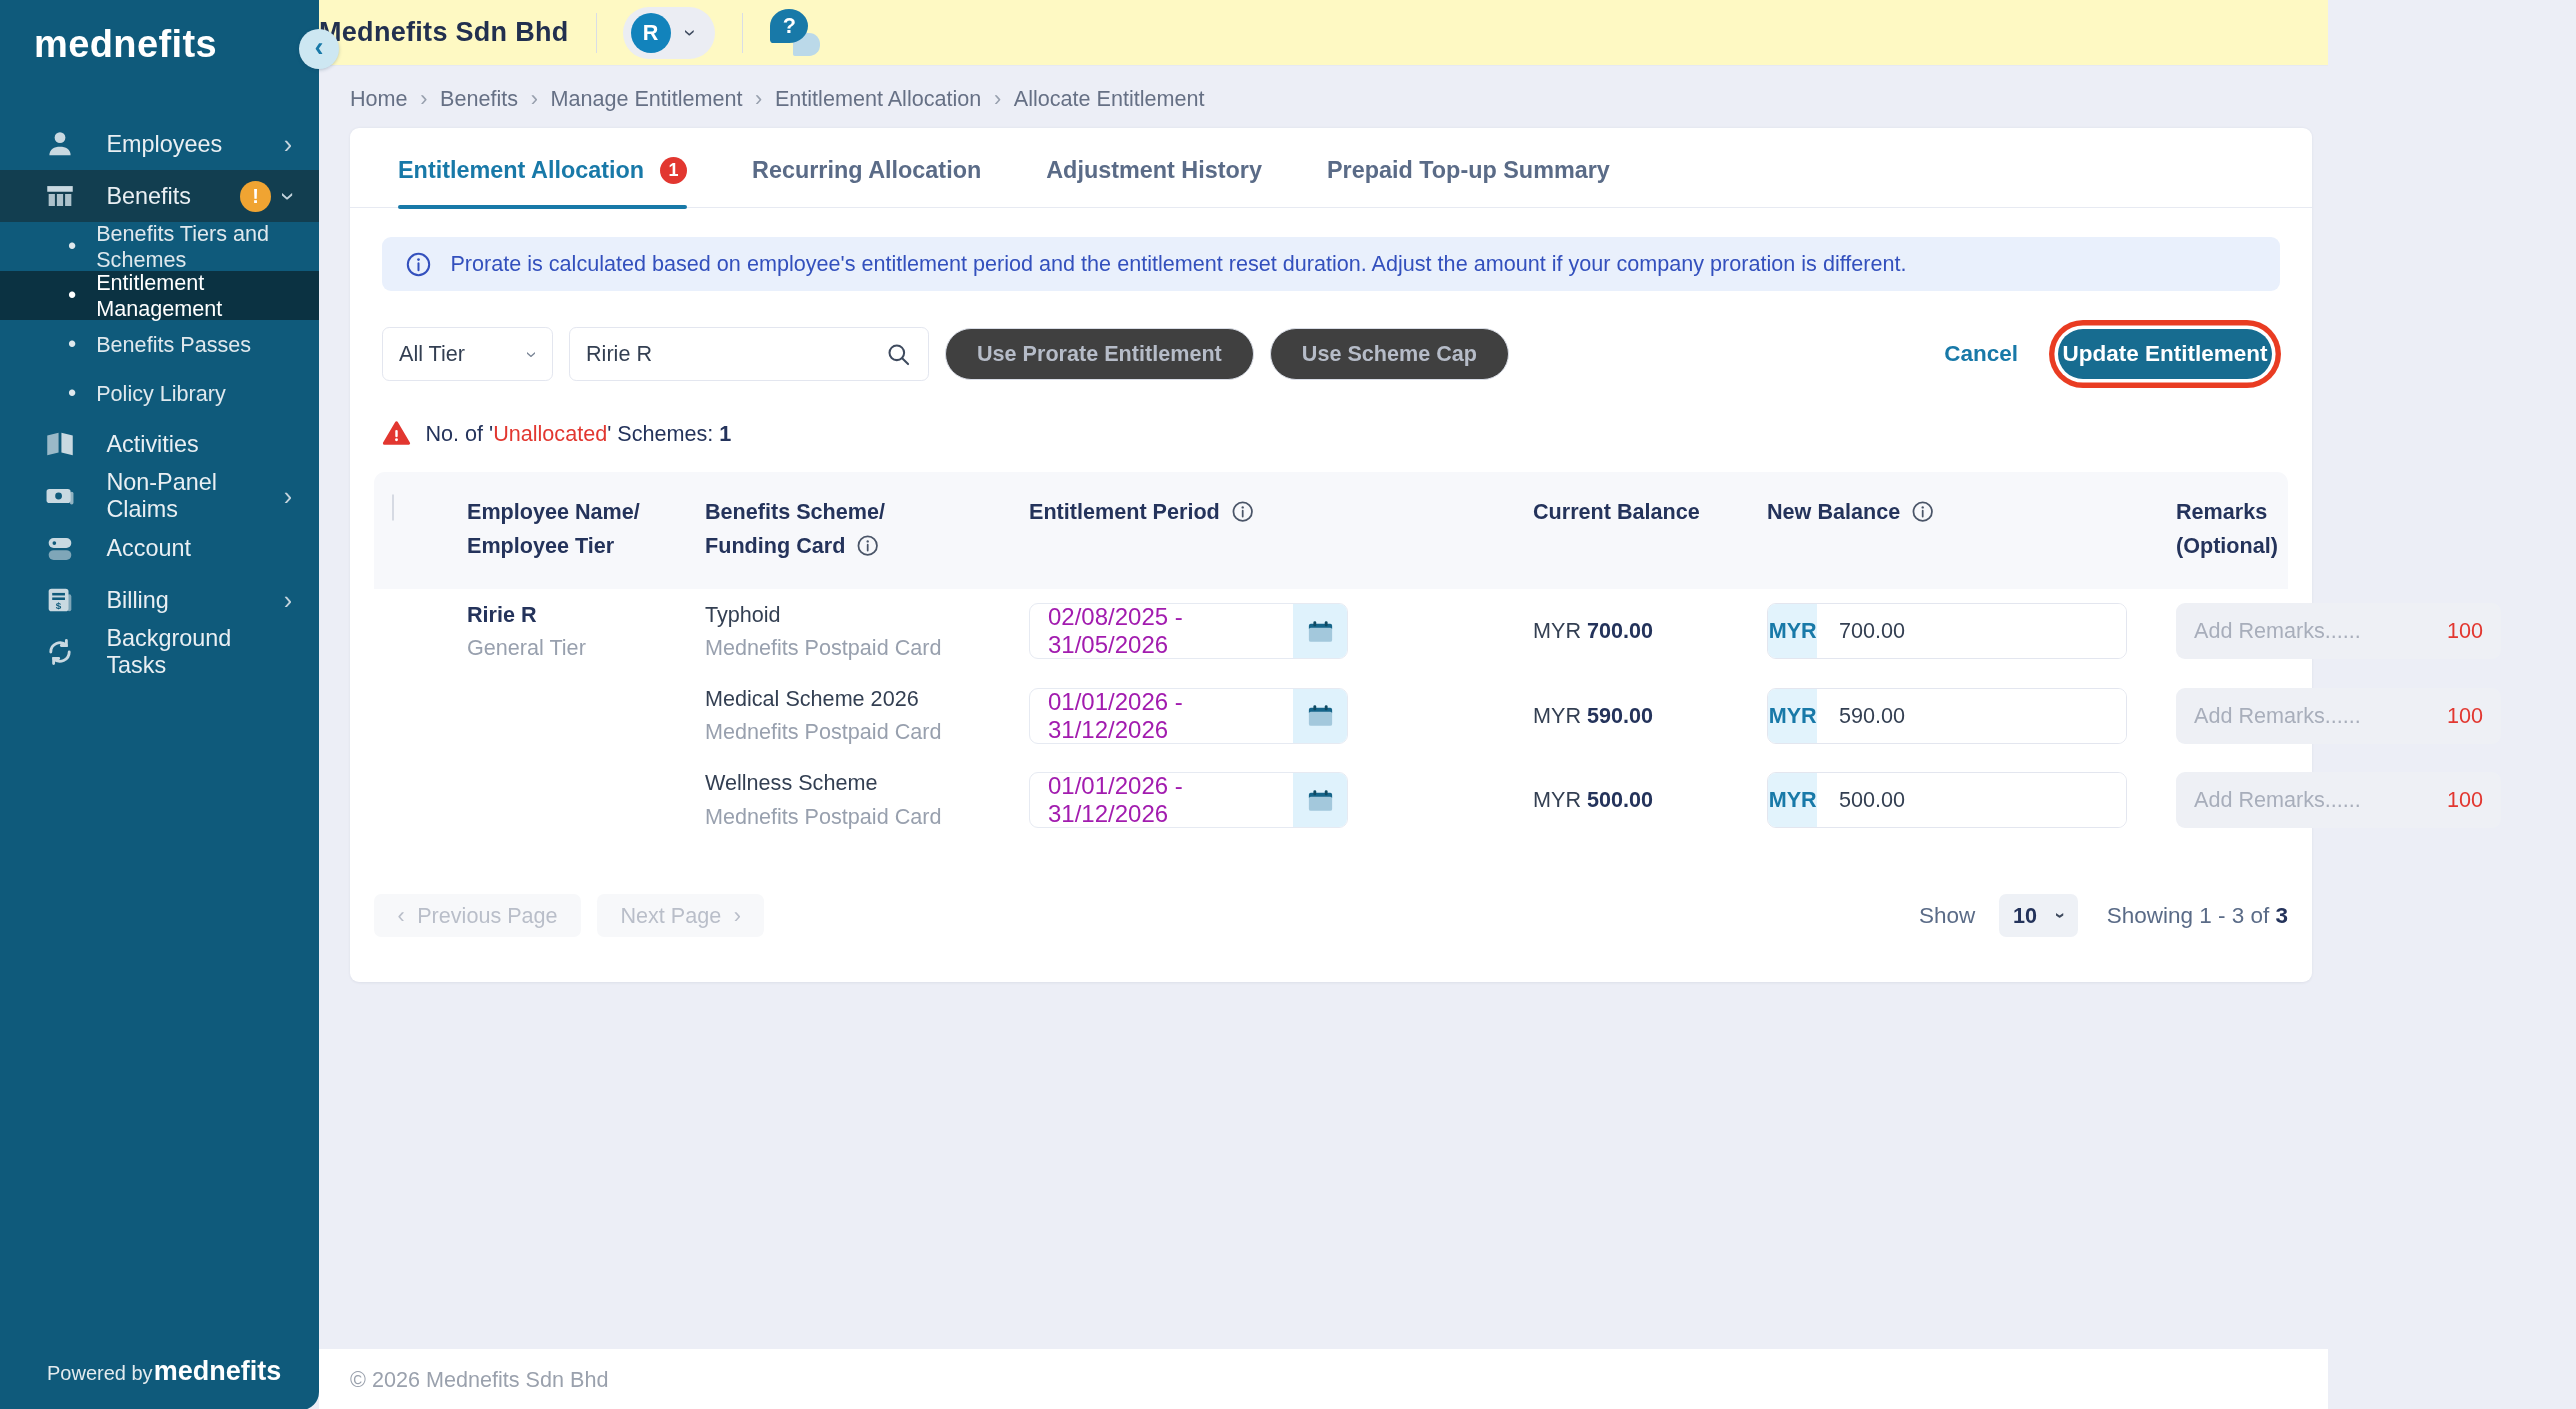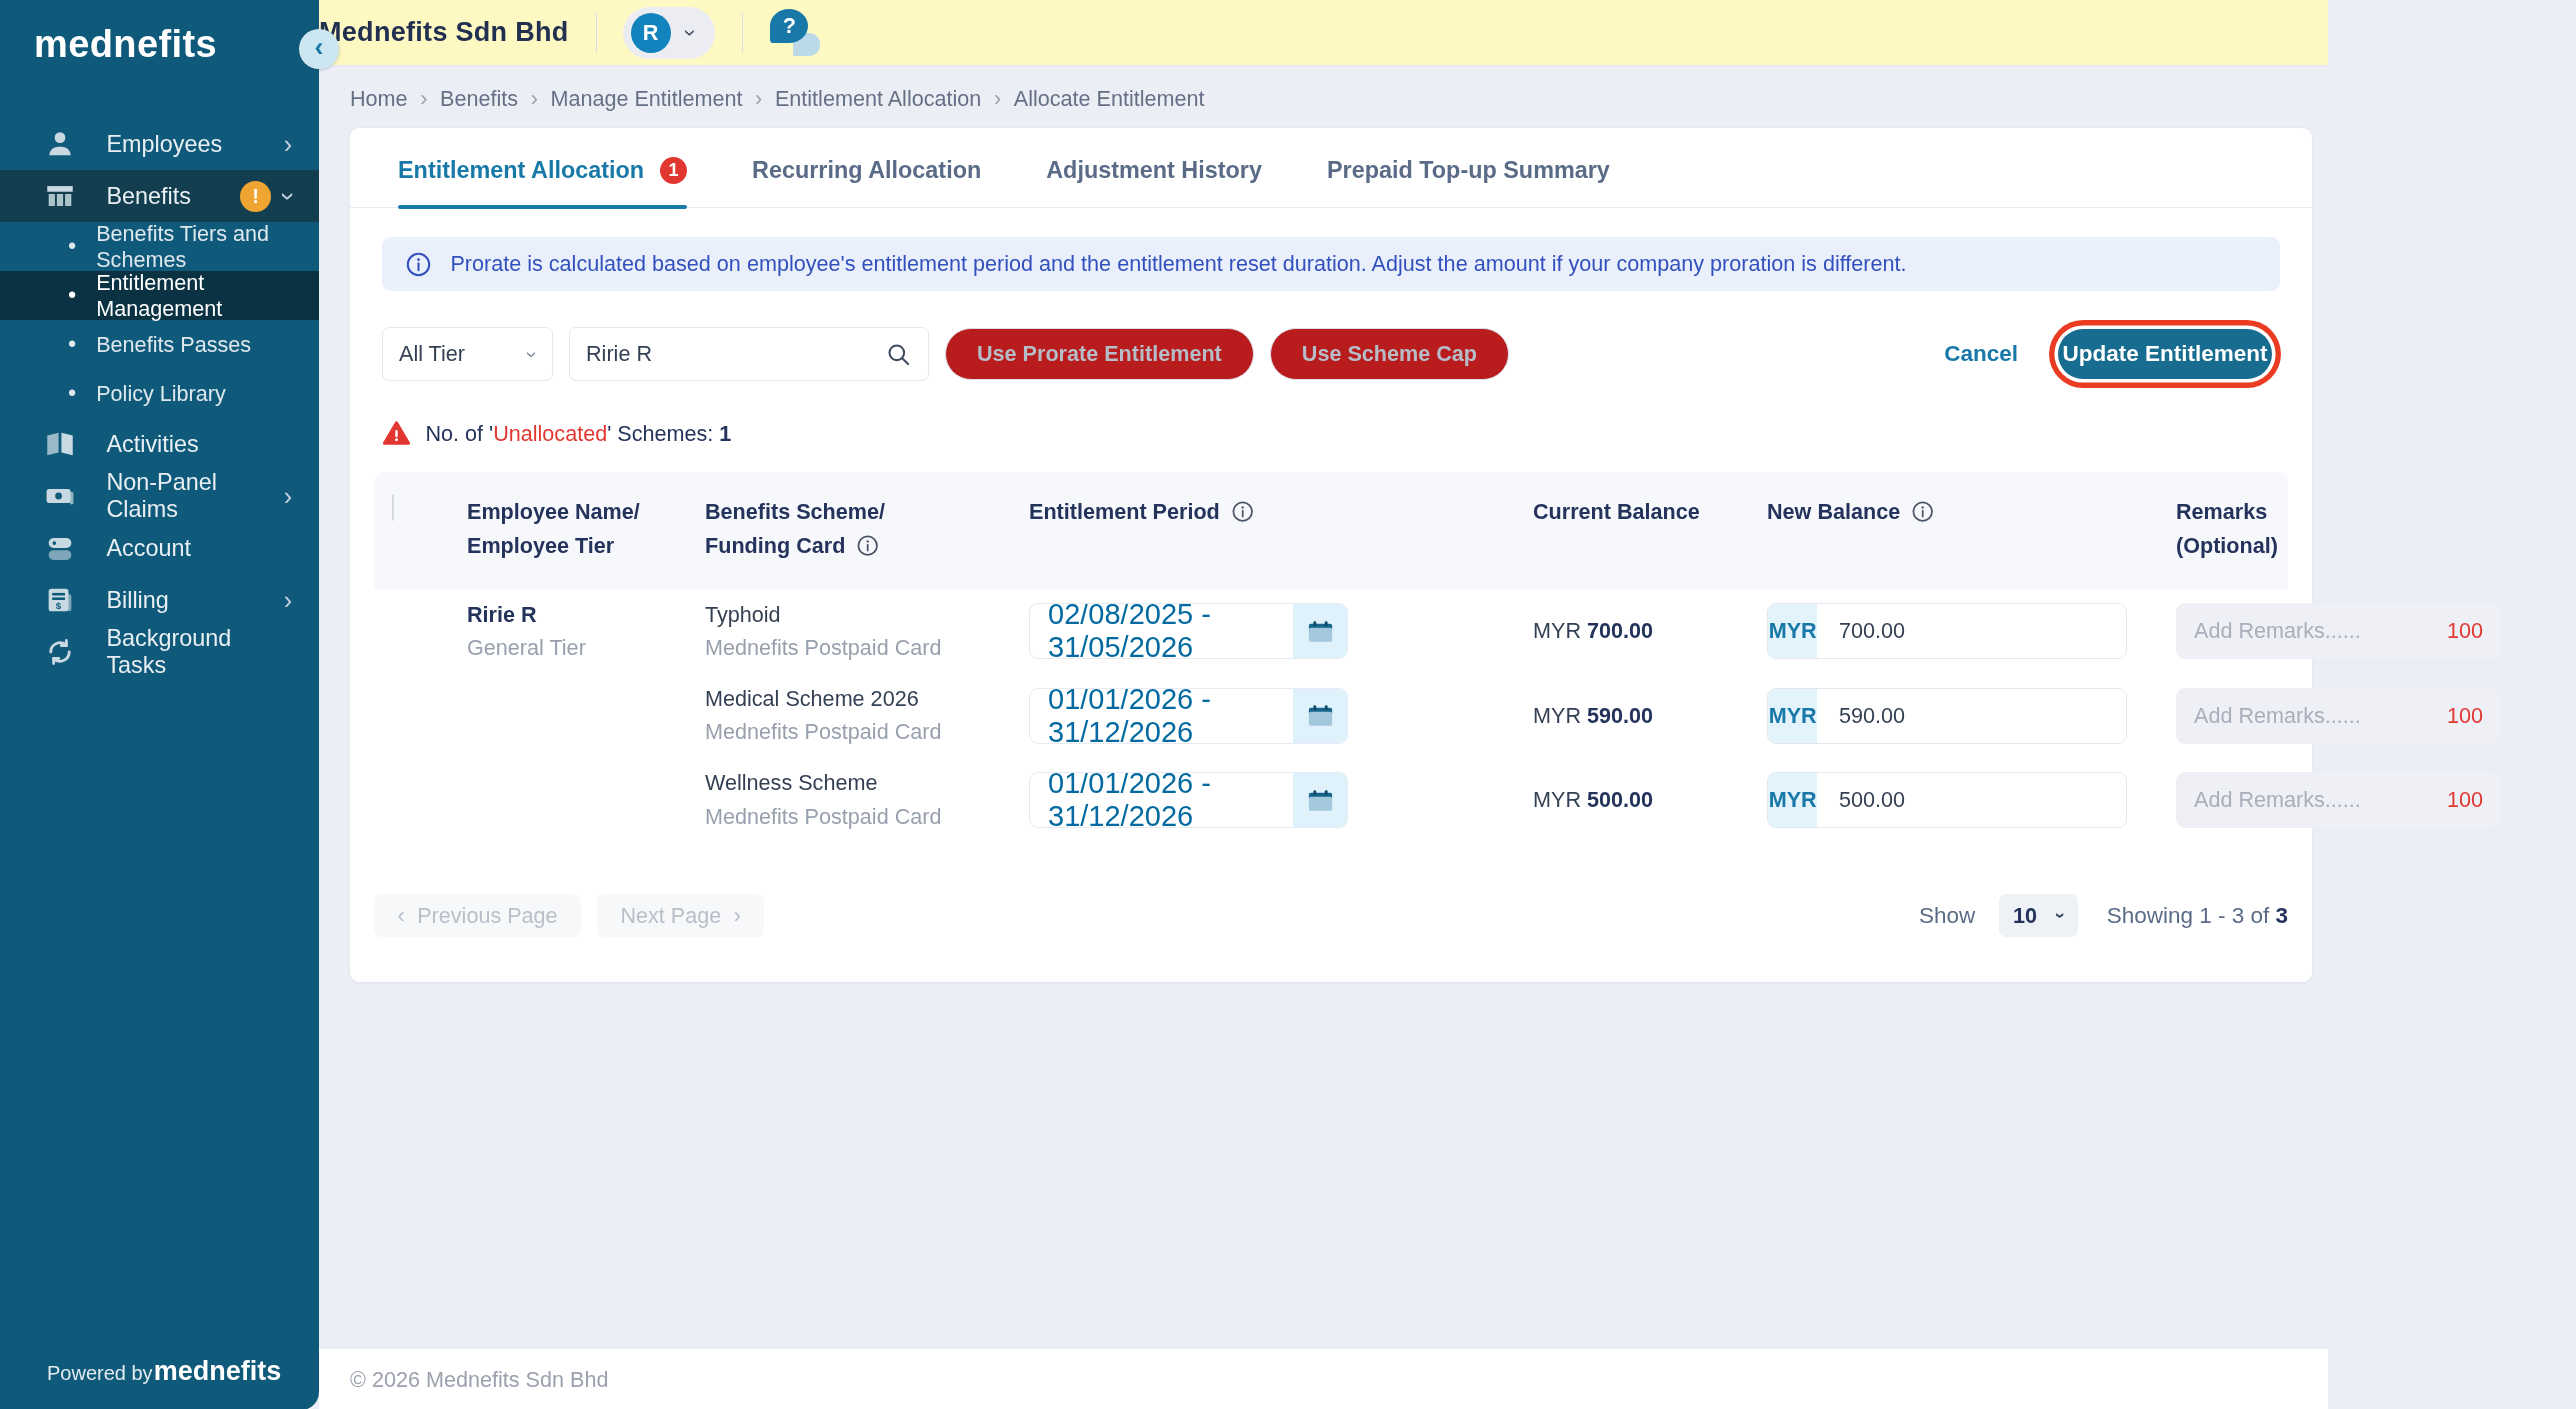--- a/index.html
+++ b/index.html
@@ -51,21 +51,21 @@
   .tab.active::after { content:""; position:absolute; left:0; right:0; bottom:-1.8px; height:4.5px; border-radius:2.7px; background:#1879A8; }
   .tab-badge { width:27px; height:27px; border-radius:50%; background:#E23730; color:#fff; font-size:18px; font-weight:700; display:flex; align-items:center; justify-content:center; }
 
   .banner { margin:29px 32px 0 32px; background:#E9F0FC; border-radius:9px; height:54px; display:flex; align-items:center; padding:0 23.4px; gap:18px; color:#3350BD; font-size:21.6px; }
 
   .toolbar { margin:36px 24px 0 32px; display:flex; align-items:center; }
   .select { width:171px; height:54px; border:1.8px solid #E3E6EF; border-radius:7.2px; background:#fff; display:flex; align-items:center; justify-content:space-between; padding:0 16px; font-size:21.6px; color:#333F52; cursor:pointer; }
   .select .chev-sm { color:#7A8596; font-size:20px; display:inline-block; transform:rotate(90deg); }
   .searchbox { margin-left:16px; width:360px; height:54px; border:1.8px solid #E3E6EF; border-radius:7.2px; background:#fff; display:flex; align-items:center; padding:0 16px; }
   .searchbox input { flex:1; border:0; outline:none; font-size:21.6px; color:#333F52; font-family:inherit; background:transparent; }
-  .pill-btn { margin-left:16px; height:52px; border:1.8px solid #D9DDE6; border-radius:27px; background:#b91c1c; color:#B6BCC8; font-weight:600; font-size:21.6px; padding:0 31px; display:flex; align-items:center; cursor:not-allowed; }
+  .pill-btn { margin-left:16px; height:52px; border:1.8px solid #D9DDE6; border-radius:27px; background:#404040; color:#B6BCC8; font-weight:600; font-size:21.6px; padding:0 31px; display:flex; align-items:center; cursor:not-allowed; }
   .toolbar .spacer { flex:1; }
   .cancel-link { color:#1879A8; font-size:22.5px; font-weight:600; margin-right:40px; cursor:pointer; }
   .update-btn { width:214px; height:50px; border:0; border-radius:25px; background:#176C90; color:#fff; font-size:22.5px; font-weight:700; font-family:inherit; cursor:pointer; box-shadow:0 0 0 3.6px #fff, 0 0 0 9px #E93C22; margin-right:16px; }
 
   .warn-row { margin:38px 32px 0 32px; display:flex; align-items:center; gap:14.4px; font-size:21.6px; color:#24335B; }
   .warn-red { color:#E23730; font-weight:500; }
   .warn-count { font-weight:700; }
 
   
   .table { margin:23.4px 24px 0 24px; }
@@ -75,21 +75,21 @@
   .hflex { display:flex; align-items:center; gap:10.8px; }
   .cb { width:27px; height:27px; border-radius:7.2px; background:#fff; border:1.8px solid #D6DAE3; margin-left:18px; cursor:pointer; }
   .cb.dim { background:#EDF0F5; border:0; cursor:default; }
   .trow { padding:12.6px 0; min-height:79px; align-items:center; }
   .trow:first-of-type { margin-top:10.8px; }
   .name-main { font-size:21.6px; font-weight:700; color:#24335B; }
   .name-sub { font-size:21.6px; color:#98A0AE; margin-top:7.2px; }
   .scheme-main { font-size:21.6px; color:#333F52; }
   .scheme-sub { font-size:21.6px; color:#98A0AE; margin-top:7.2px; }
   .date-box { width:319px; height:56px; border:1.8px solid #E6EAF2; border-radius:9px; display:flex; overflow:hidden; background:#fff; }
-  .date-text { flex:1; display:flex; align-items:center; padding-left:18px; font-size:29px; color:#0369a1; cursor:text; }
+  .date-text { flex:1; display:flex; align-items:center; padding-left:18px; font-size:24px; color:#a21caf; cursor:text; }
   .cal-btn { width:54px; background:#DFF2FC; display:flex; align-items:center; justify-content:center; cursor:pointer; }
   .bal { font-size:21.6px; color:#333F52; }
   .bal b { color:#24335B; }
   .nb-box { width:360px; height:56px; border:1.8px solid #E3E6EF; border-radius:9px; display:flex; overflow:hidden; background:#fff; }
   .nb-cur { width:67px; background:#E2F3FC; color:#1879A8; font-size:21.6px; font-weight:700; display:flex; align-items:center; justify-content:center; }
   .nb-box input { flex:1; border:0; outline:none; font-size:21.6px; color:#333F52; padding-left:21.6px; font-family:inherit; }
   .rem-box { width:325px; height:56px; background:#EEF0F5; border-radius:9px; display:flex; align-items:center; padding:0 18px; }
   .rem-box input { flex:1; min-width:0; border:0; outline:none; background:transparent; font-size:21.6px; color:#333F52; font-family:inherit; }
   .rem-box input::placeholder { color:#A8AEBB; }
   .rem-count { color:#E23730; font-size:21.6px; margin-left:9px; }

